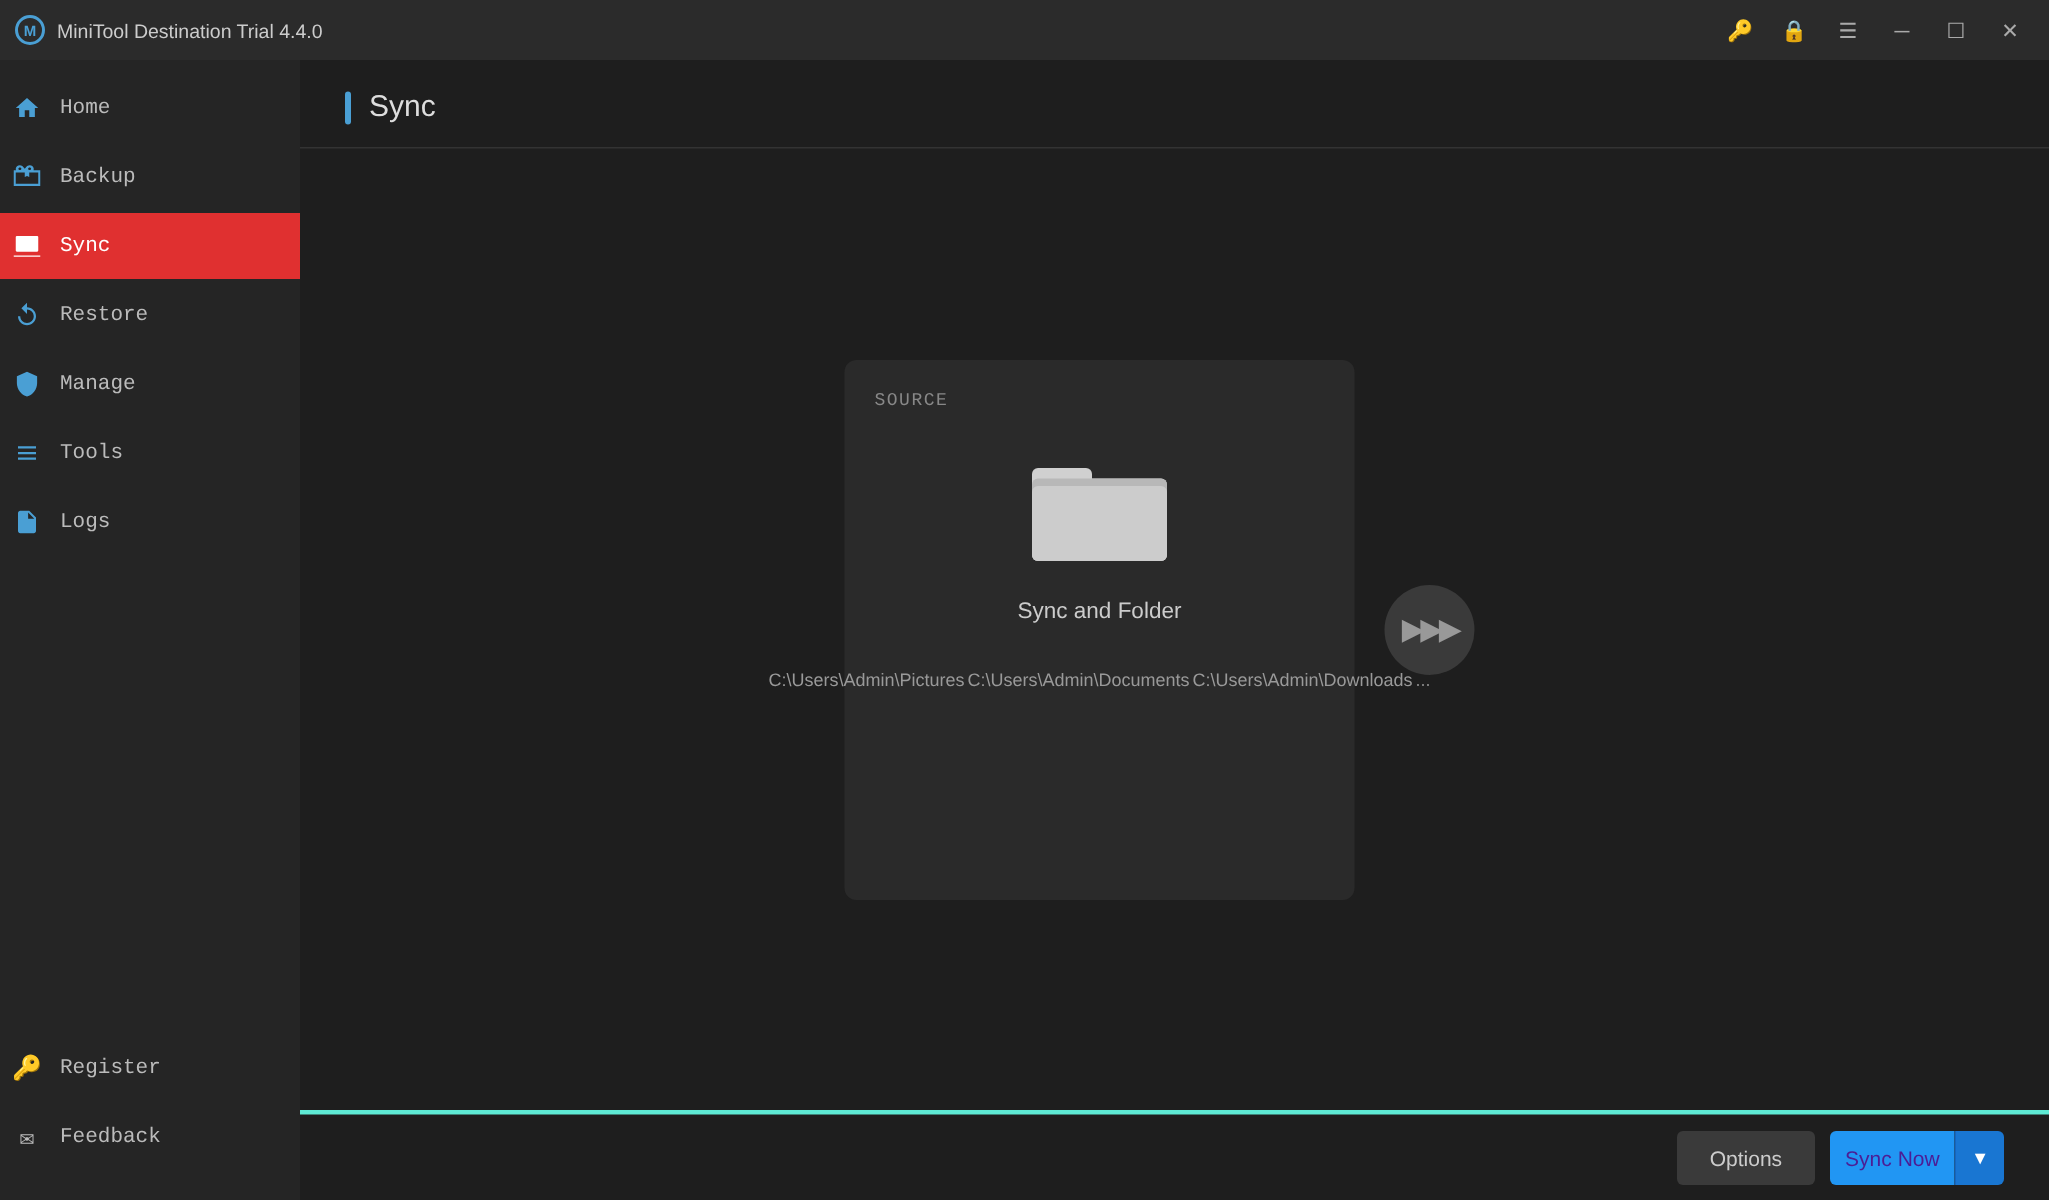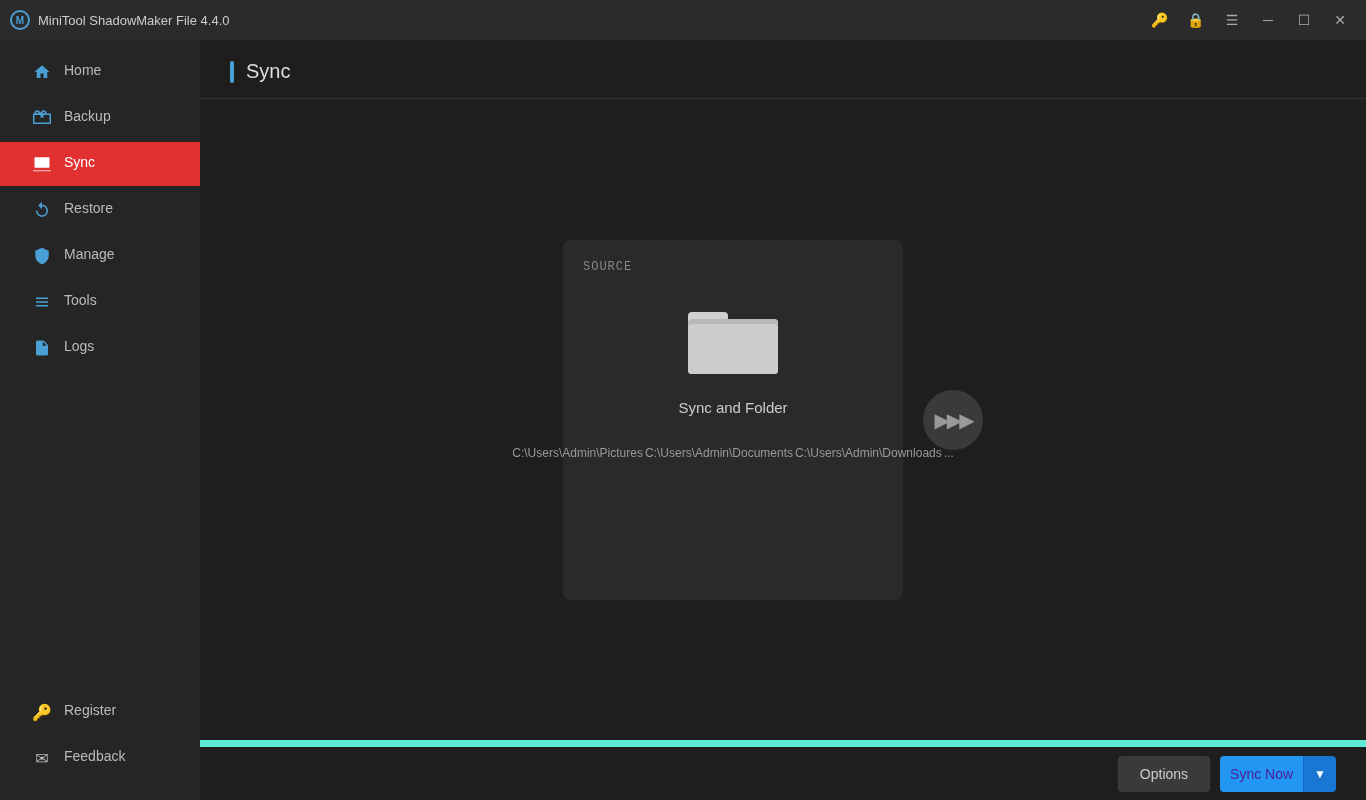--- a/index.html
+++ b/index.html
@@ -85,27 +85,28 @@
       padding-top: 10px;
     }
     .sidebar-nav {
       flex: 1;
       display: flex;
       flex-direction: column;
       gap: 2px;
     }
     .sidebar-item {
       display: flex;
-      align-items: flex-start;
+      align-items: center;
       gap: 12px;
-      padding: 12px 32px;
+      padding: 12px 8px;
       cursor: pointer;
       color: #bbb;
       font-size: 14px;
       border-radius: 0;
+      font-family: Liberation Mono, monospace;
     }
     .sidebar-item.active {
       background: #e03030;
       color: #fff;
     }
     .sidebar-item .icon {
       width: 20px;
       height: 20px;
       display: flex;
       align-items: center;
@@ -247,21 +248,21 @@
     }
 
     
     .bottom-bar {
       height: 60px;
       display: flex;
       align-items: center;
       justify-content: flex-end;
       padding: 0 30px;
       gap: 10px;
-      border-top: 7px solid #5eead4;
+      border-top: 3px solid #5eead4;
     }
 
     .btn-options {
       background: #3a3a3a;
       border: none;
       color: #ccc;
       padding: 10px 22px;
       font-size: 14px;
       border-radius: 4px;
       cursor: pointer;
@@ -296,21 +297,21 @@
 <body>
 
 <div class="title-bar">
   <div class="title-bar-left">
     <div class="app-logo">
       <svg viewBox="0 0 20 20" fill="none">
         <circle cx="10" cy="10" r="9" stroke="#4a9fd4" stroke-width="2"></circle>
         <text x="10" y="14" text-anchor="middle" fill="#4a9fd4" font-size="10" font-weight="bold">M</text>
       </svg>
     </div>
-    <span class="title-bar-title">MiniTool ShadowMaker File 4.4.0</span>
+    <span class="title-bar-title">MiniTool Destination Trial 4.4.0</span>
   </div>
   <div class="title-bar-controls">
     <div class="title-bar-icon" title="Register">🔑</div>
     <div class="title-bar-icon" title="Lock">🔒</div>
     <div class="title-bar-icon">☰</div>
     <div class="title-bar-btn">─</div>
     <div class="title-bar-btn">☐</div>
     <div class="title-bar-btn close">✕</div>
   </div>
 </div>

